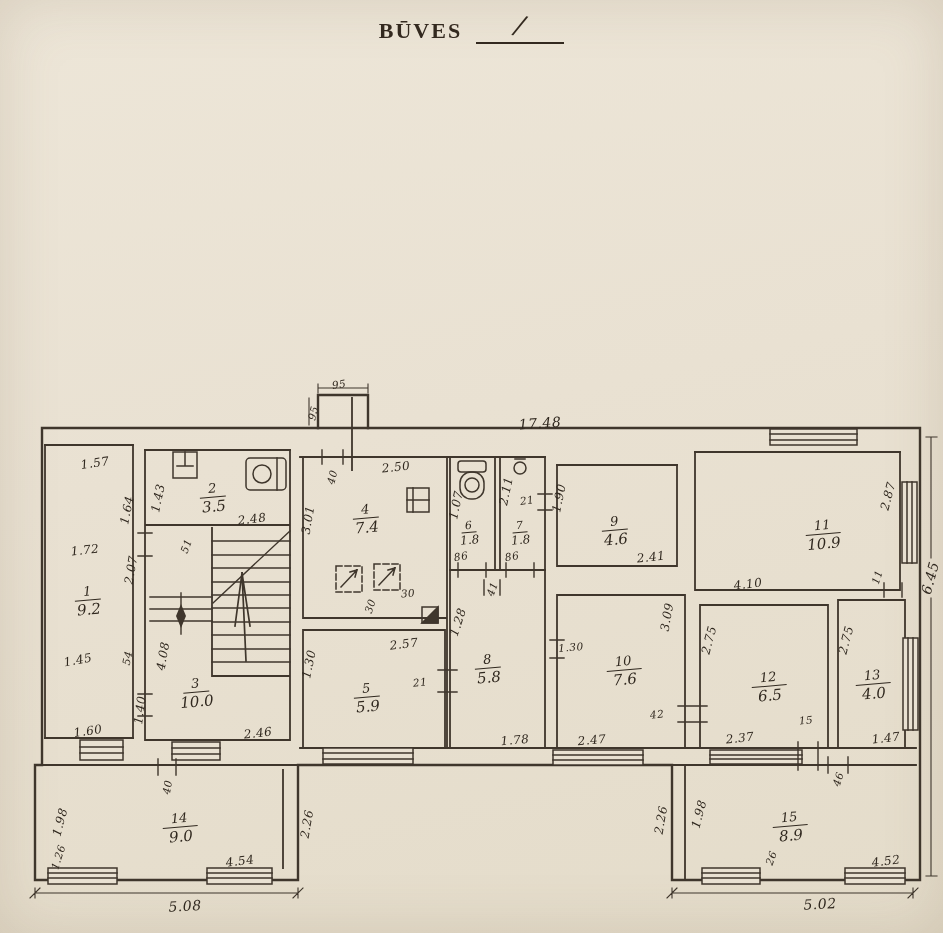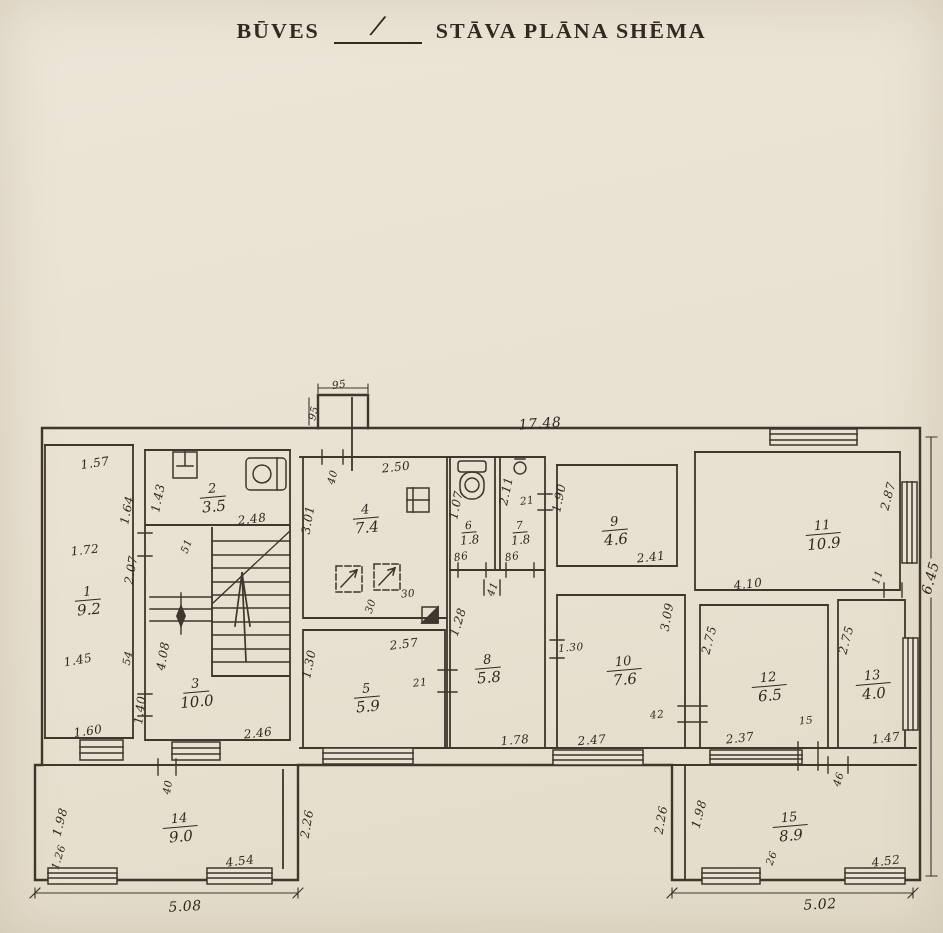--- a/index.html
+++ b/index.html
@@ -40,21 +40,20 @@
 </head>
 <body>
 
 <div class="page">
 
   <div class="title">
     <span>BŪVES</span>
     <span class="blank">
         <span class="slash">/</span>
       </span>
-    <span>STĀVA PLĀNA SHĒMA</span>
   </div>
 
   <svg class="plan" width="943" height="933" viewBox="0 0 943 933">
 
     <g stroke="#3f362c" fill="none" stroke-width="2.4" stroke-linecap="square">
       <path d="M42,428 H920 V880 H672 V765 H298 V880 H35 V765 H42 Z"></path>
       <path d="M318,428 V395 H368 V428"></path>
     </g>
 
     <g stroke="#3f362c" fill="none" stroke-width="1.8" stroke-linecap="square">

